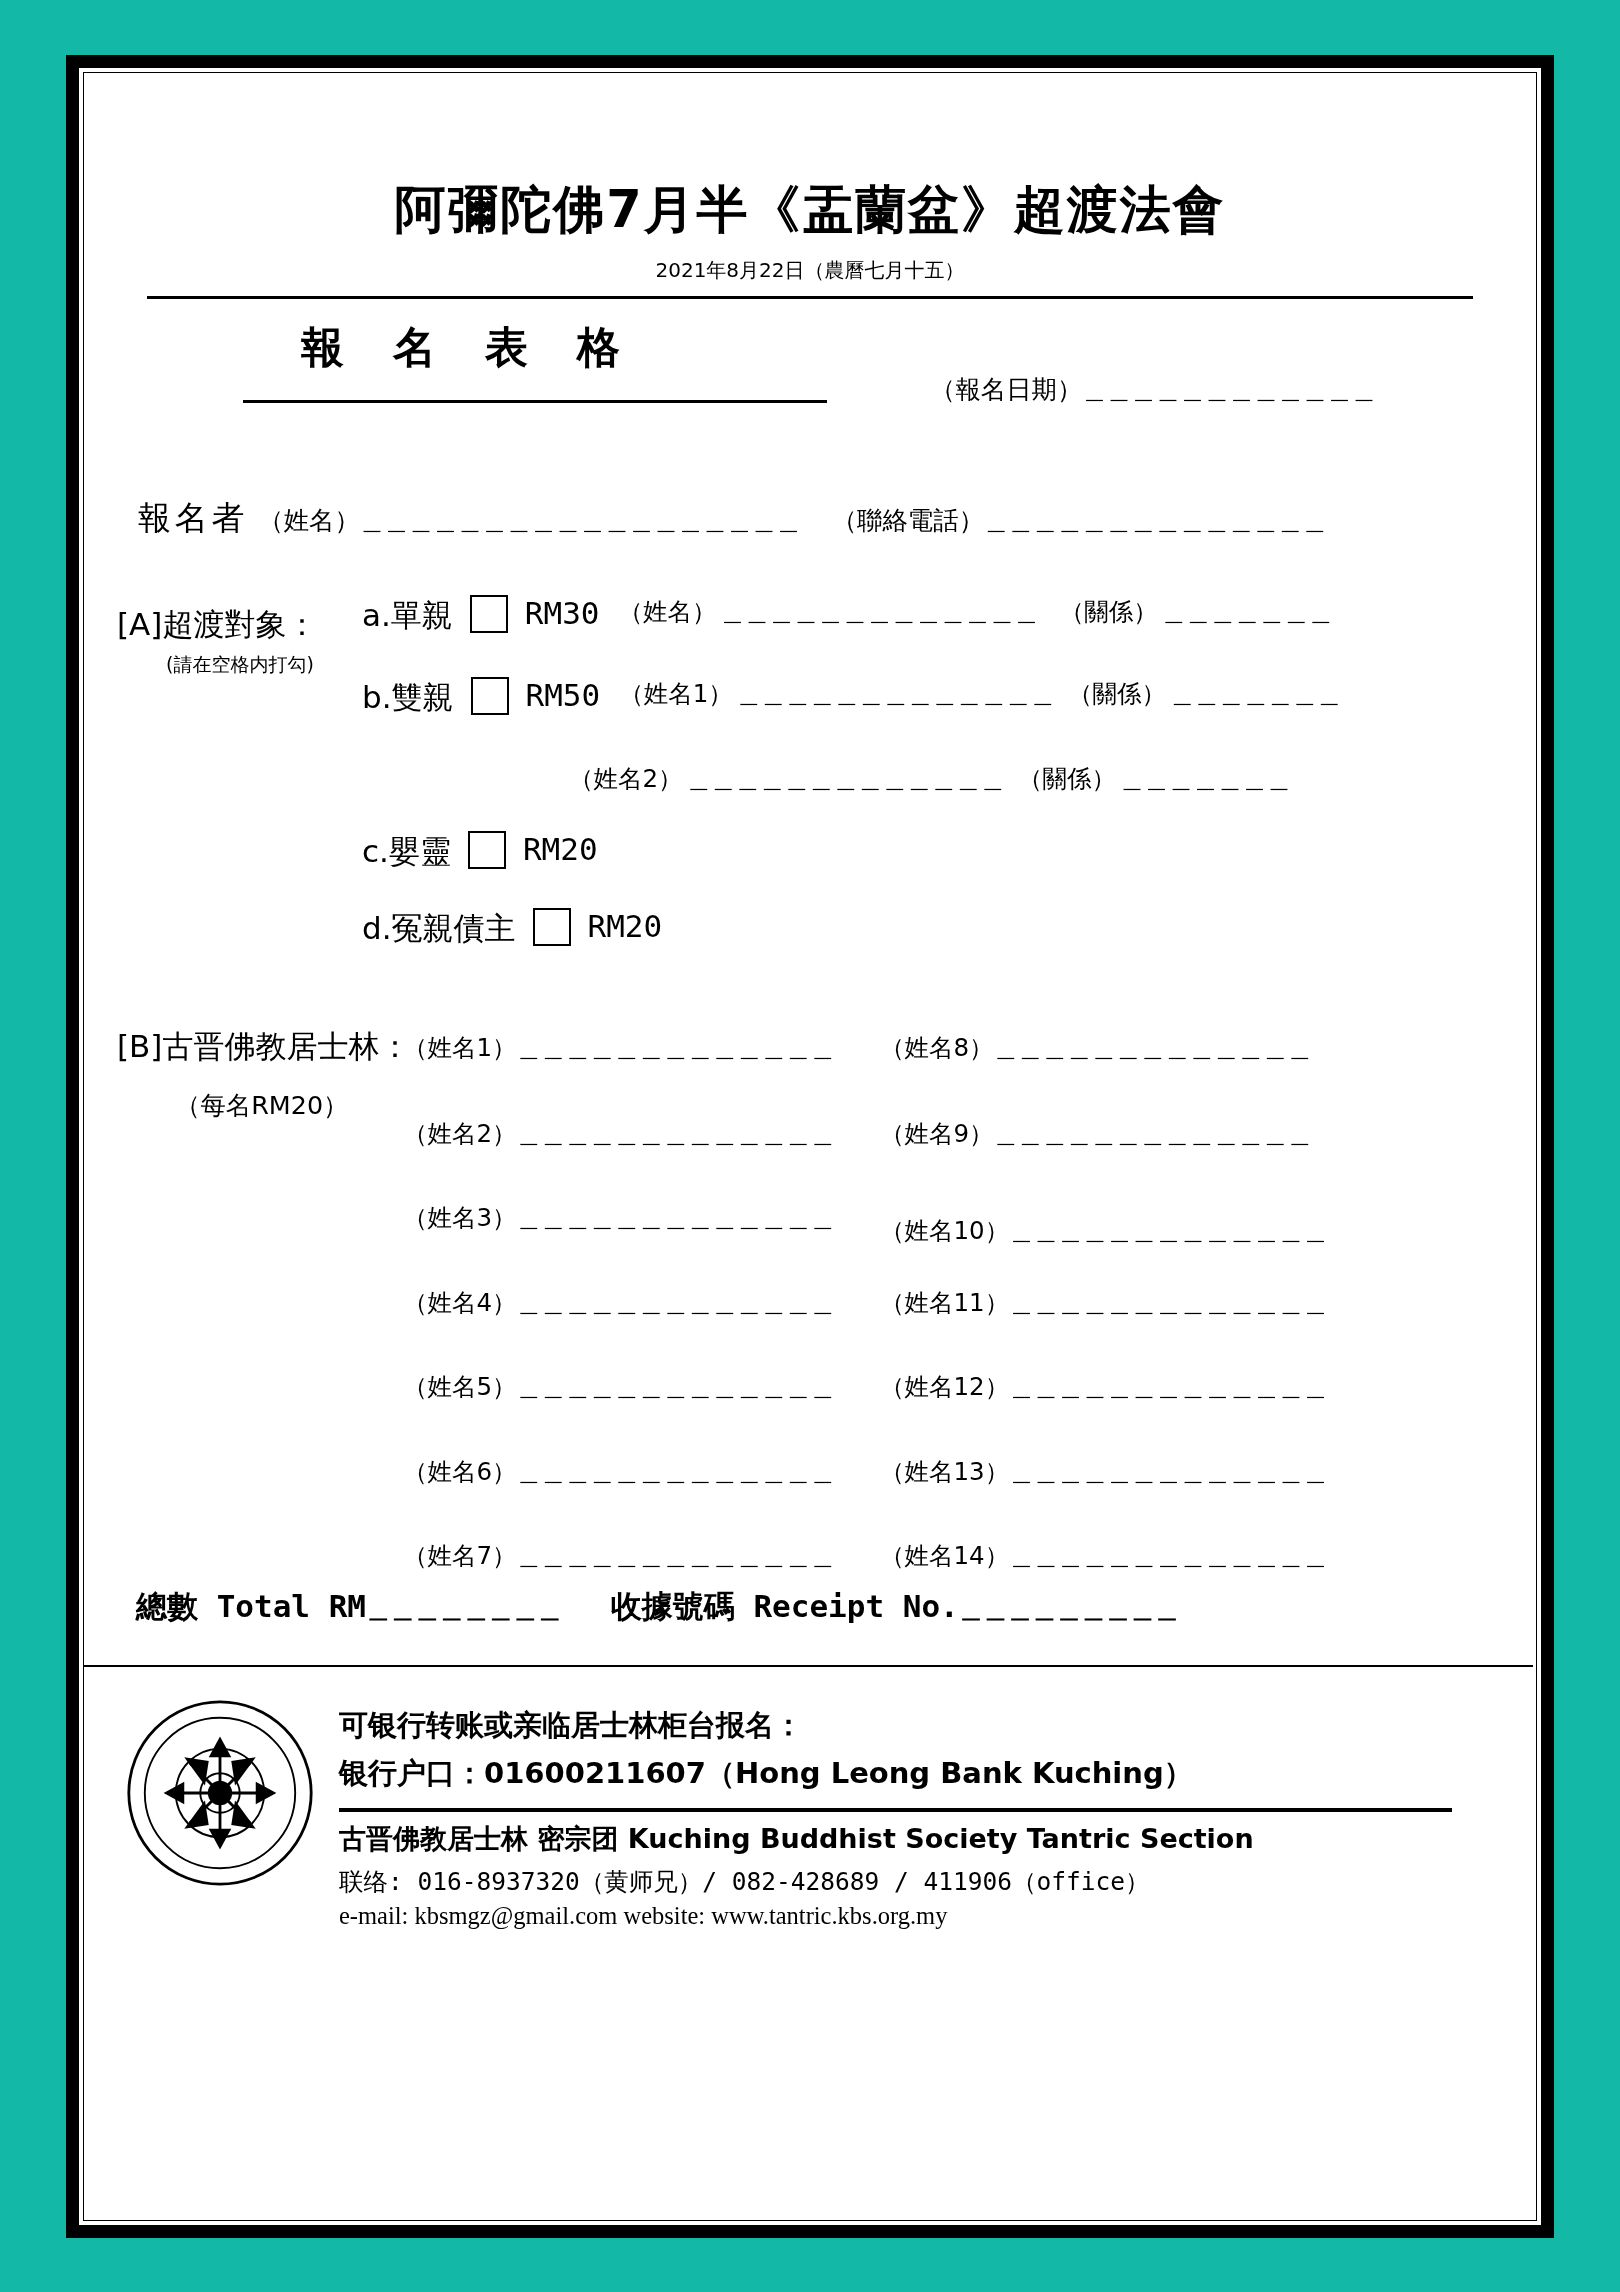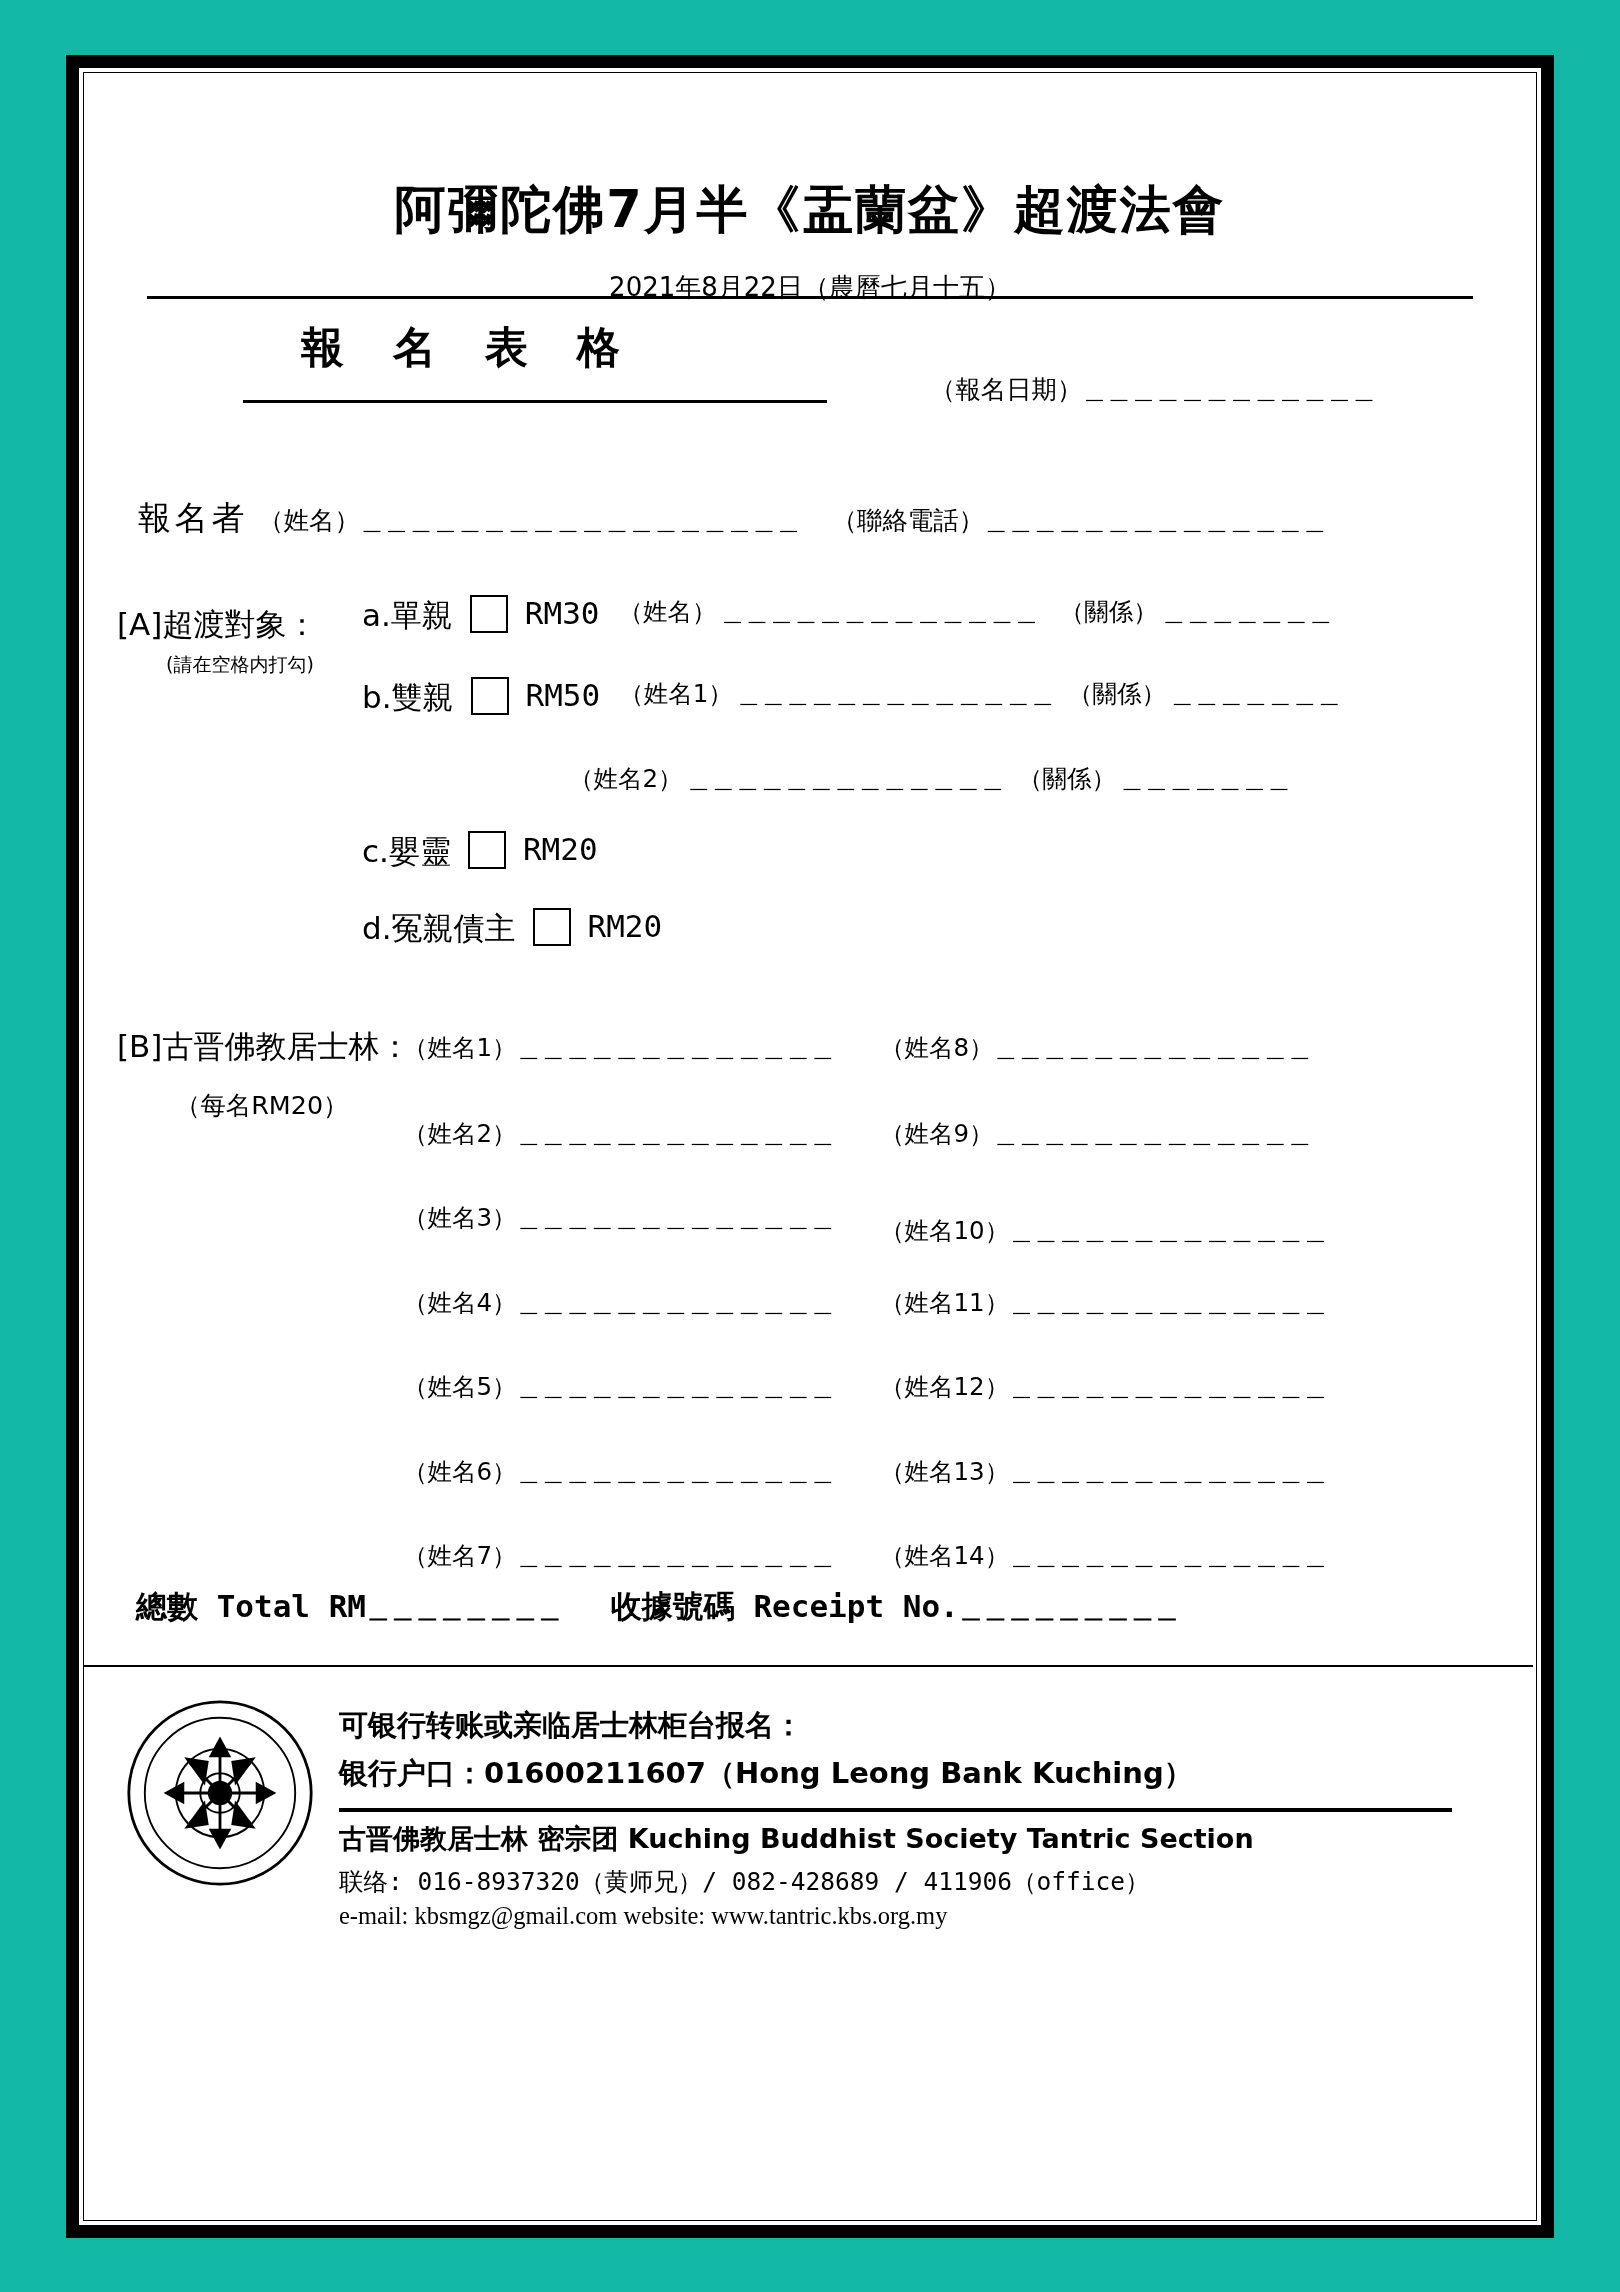--- a/index.html
+++ b/index.html
@@ -60,25 +60,25 @@
     width: 100%;
     text-align: center;
     font-family: "DejaVu Sans", sans-serif;
     font-weight: bold;
     font-size: 51px;
     letter-spacing: 1.9px;
     white-space: nowrap;
   }
   .subtitle {
     position: absolute;
-    top: 198px;
+    top: 185px;
     left: 0;
     width: 100%;
     text-align: center;
-    font-size: 26px;
+    font-size: 20px;
     font-family: "DejaVu Sans", sans-serif;
   }
   .rule-top {
     position: absolute;
     top: 224px;
     left: 64px;
     width: 1326px;
     height: 2.8px;
     background: #000;
   }

